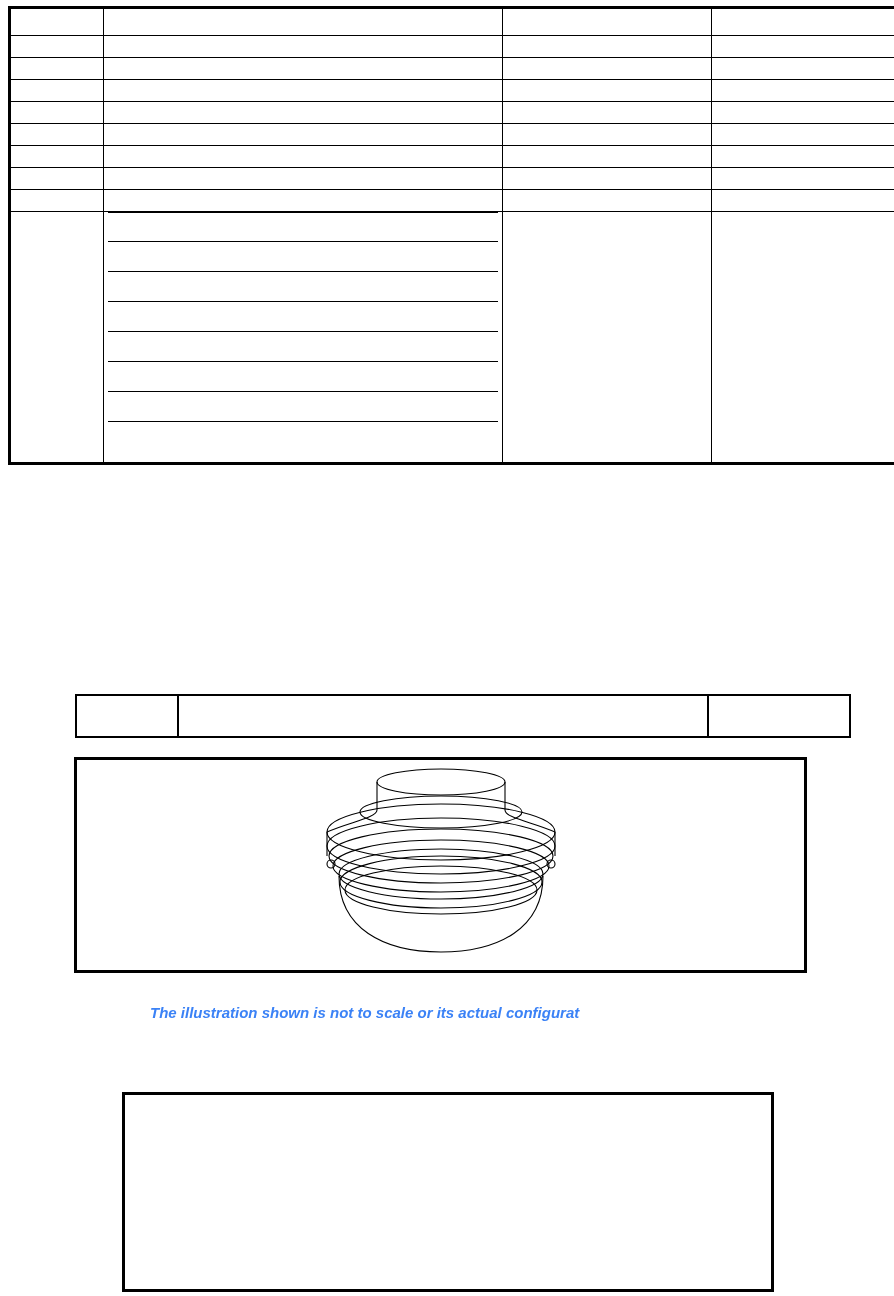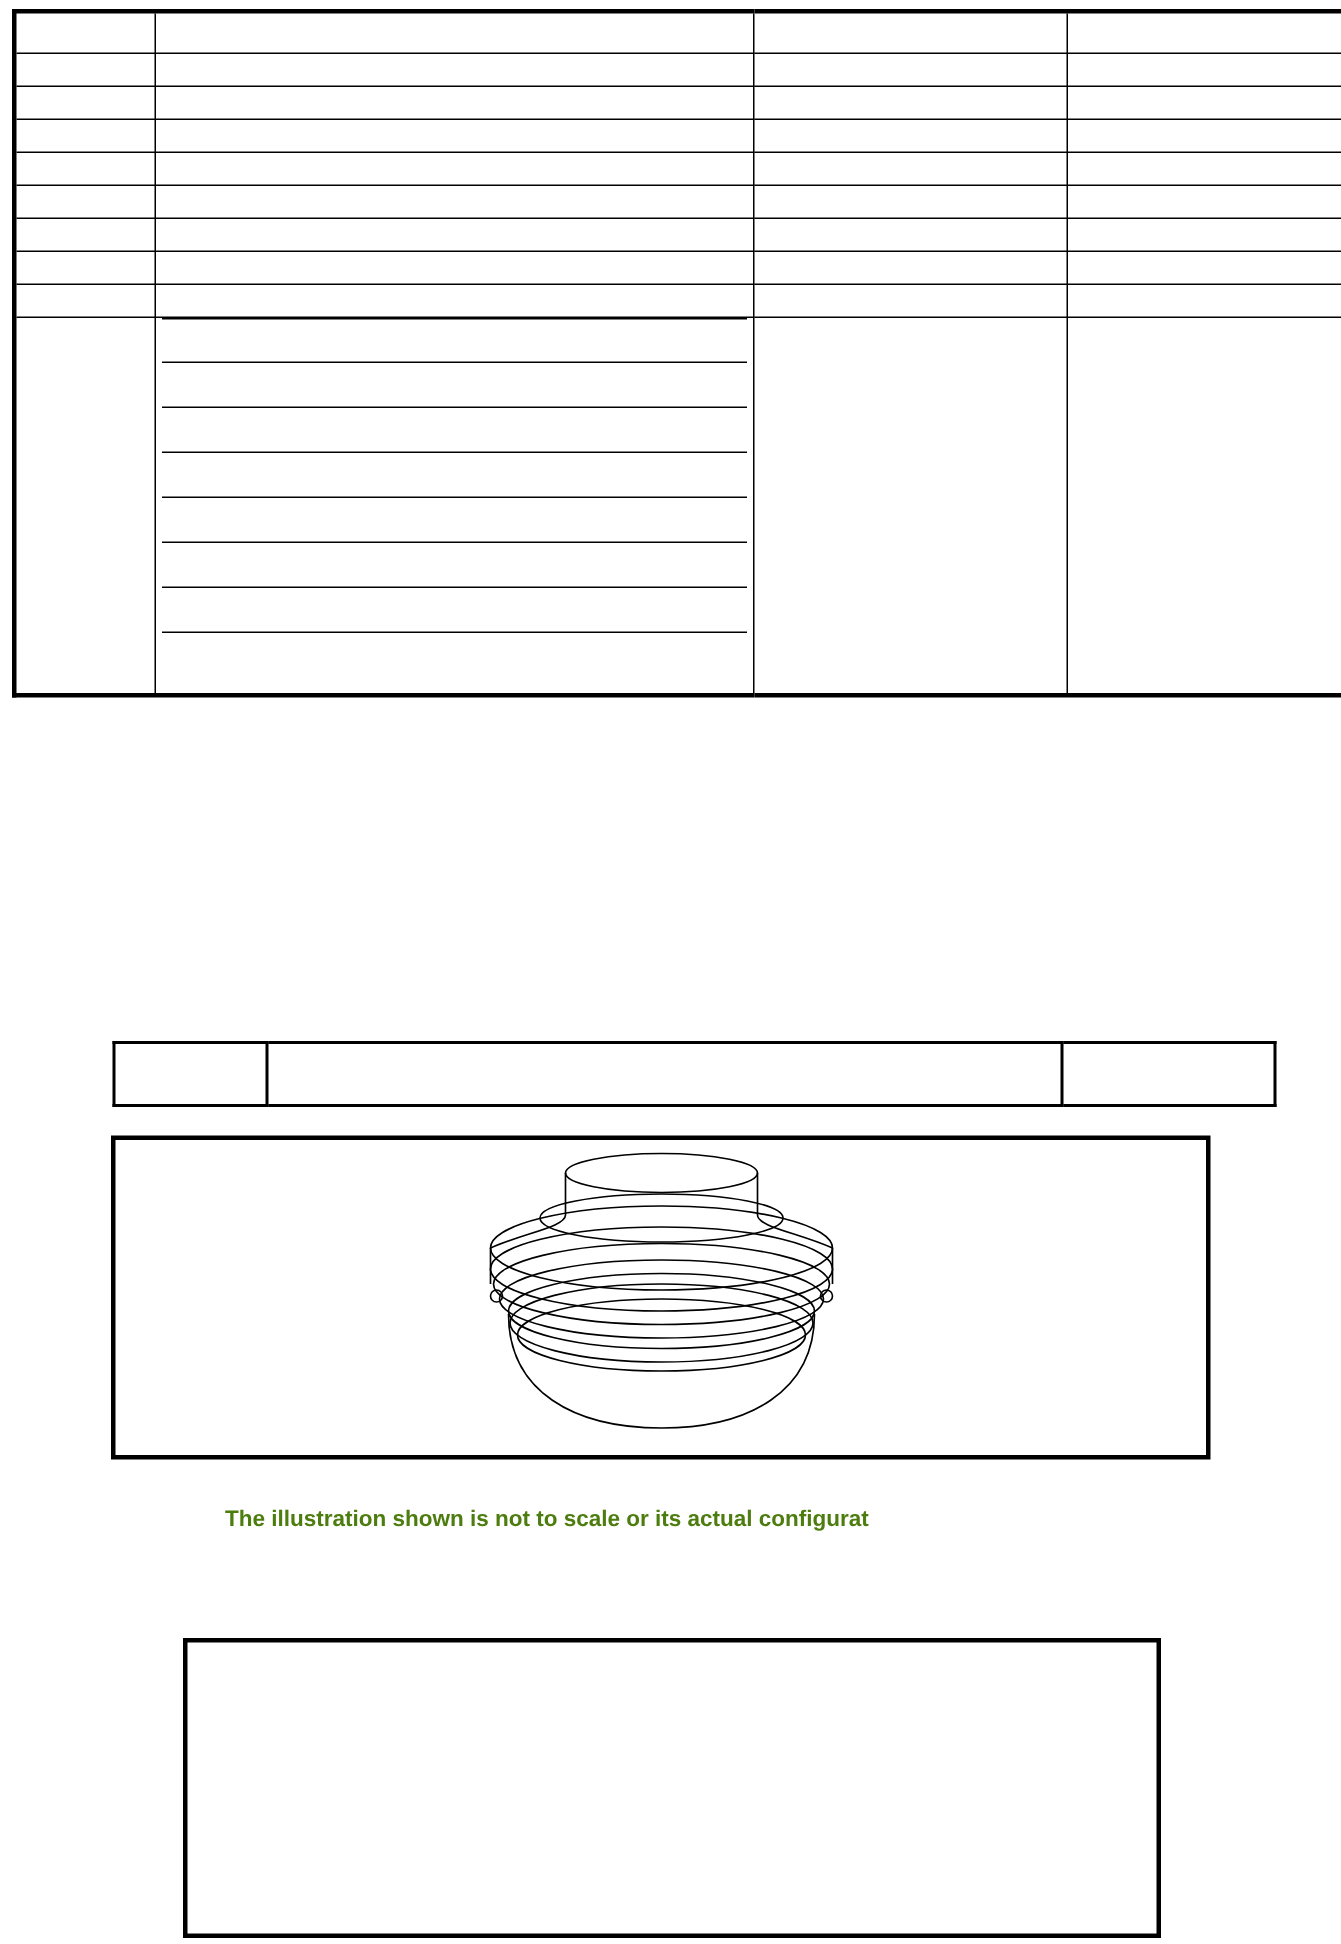--- a/index.html
+++ b/index.html
@@ -117,23 +117,24 @@
     display: block;
     margin: 0 auto;
   }
 
   .illus-caption {
     position: absolute;
     left: 150px;
     top: 1004px;
     width: 600px;
     font-size: 15px;
+    font-style: italic;
     font-weight: bold;
     font-family: "Liberation Sans", sans-serif;
-    color: #4d7c0f;
+    color: #3b82f6;
   }
 
   
   .note-box {
     position: absolute;
     left: 122px;
     top: 1092px;
     width: 652px;
     height: 200px;
     border: 3px solid #000000;

